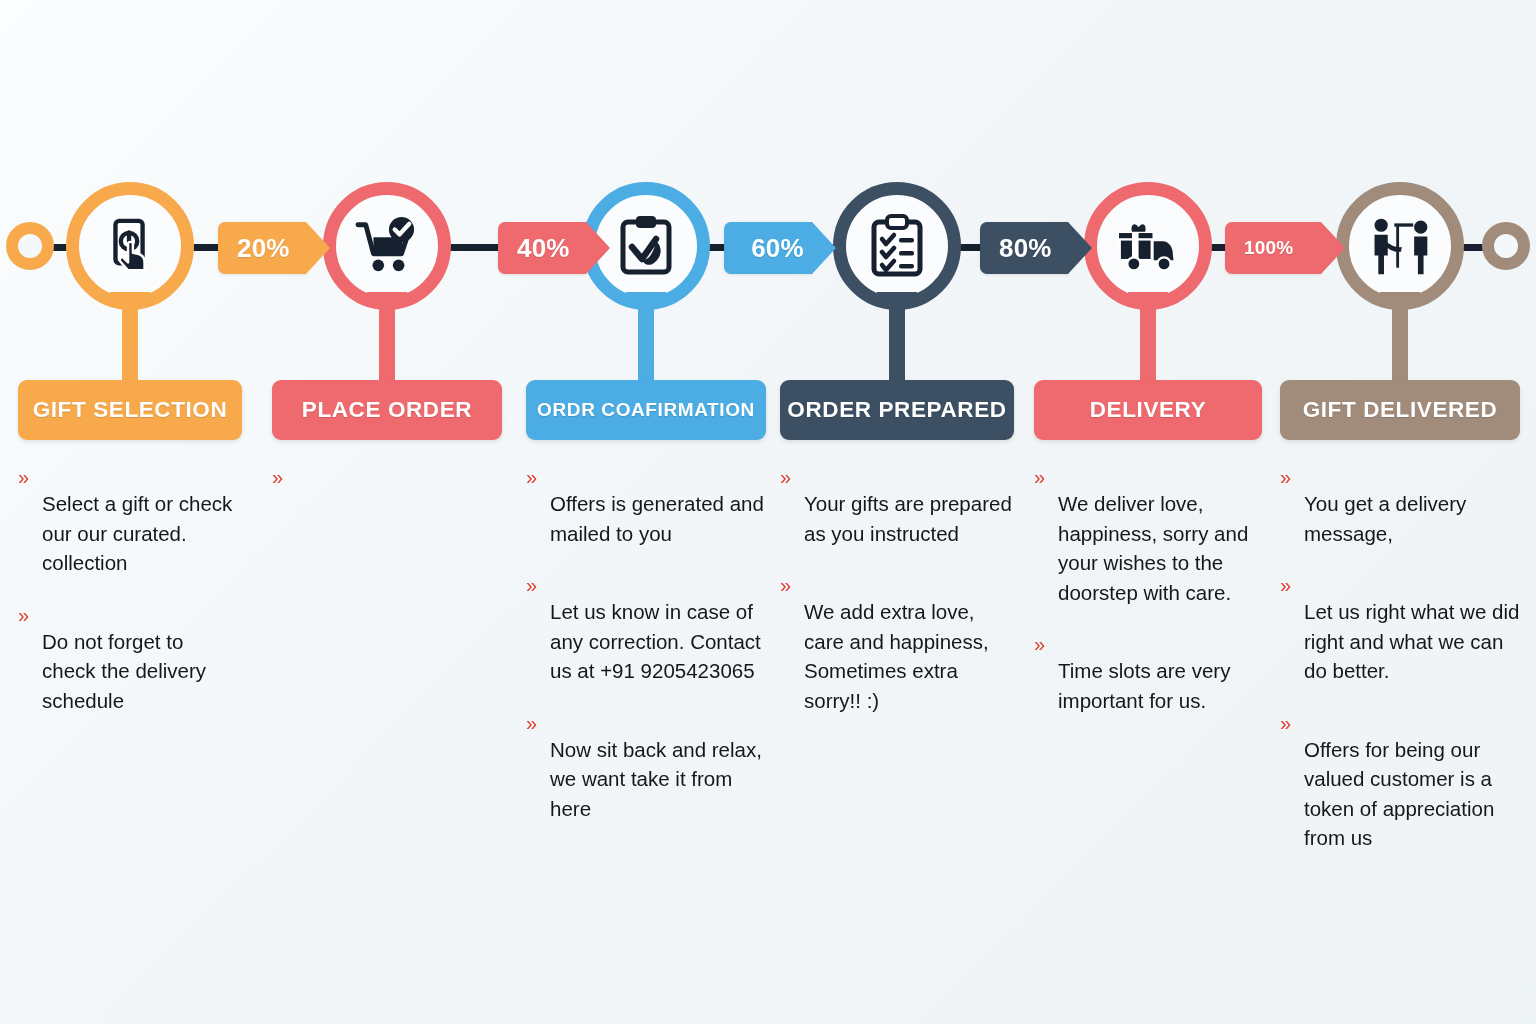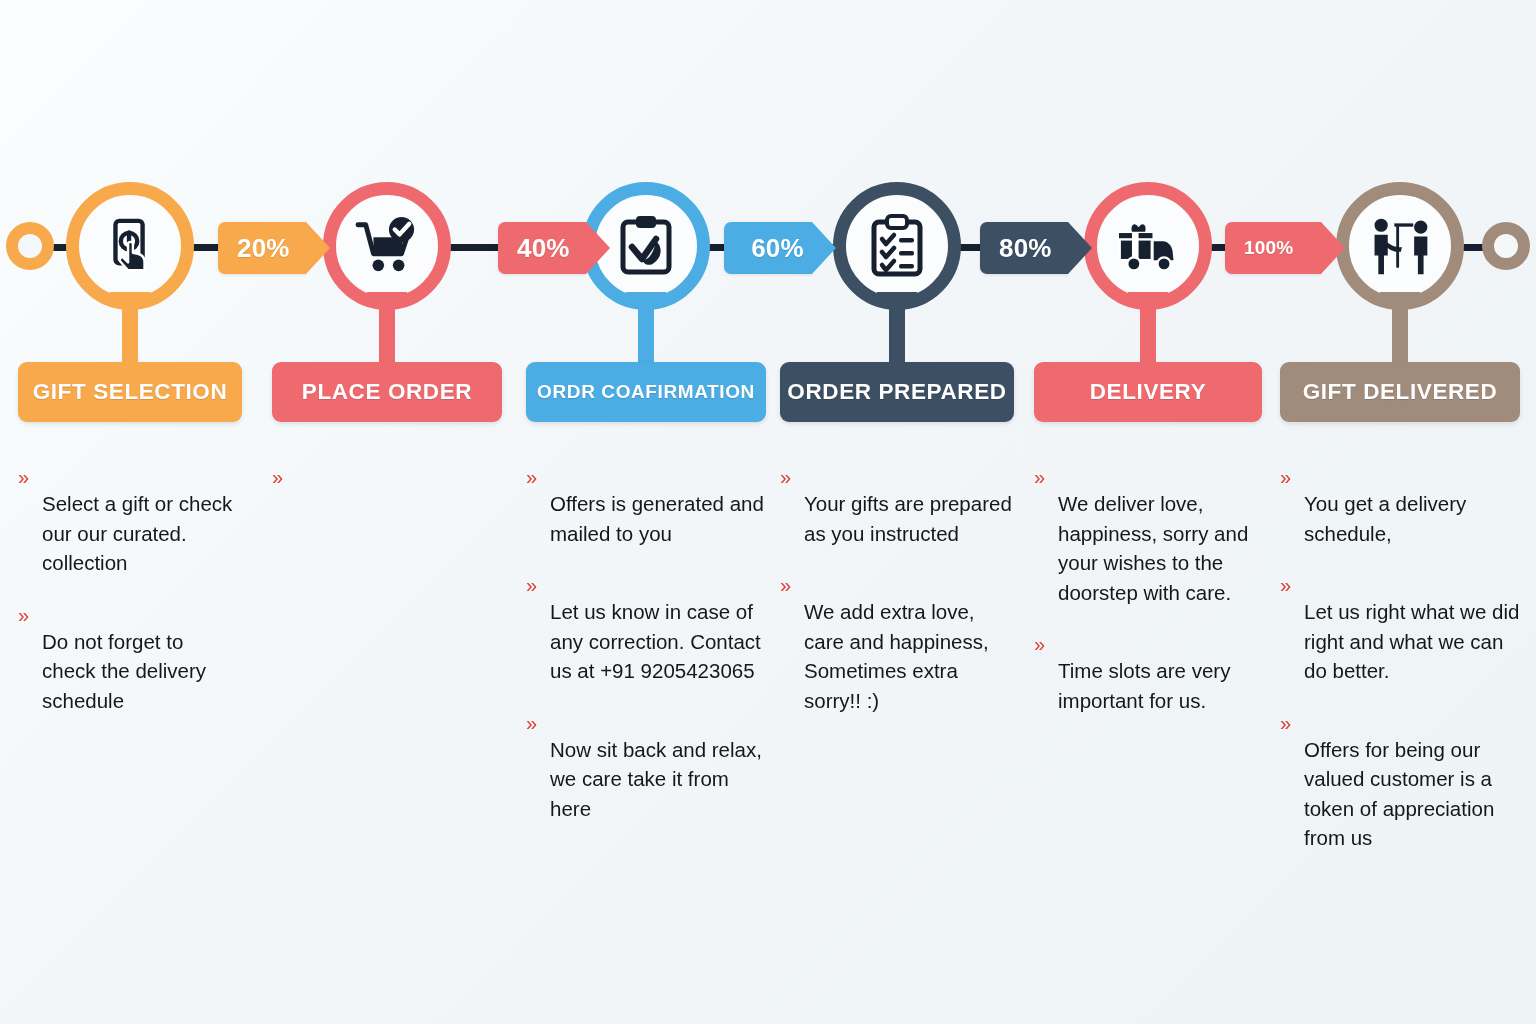--- a/index.html
+++ b/index.html
@@ -106,21 +106,21 @@
     width: 40px;
     height: 18px;
     background: var(--c);
     border-bottom-left-radius: 20px 14px;
     border-bottom-right-radius: 20px 14px;
   }
 
   
   .banner {
     position: absolute;
-    top: 362px;
+    top: 380px;
     left: 0;
     width: 100%;
     height: 60px;
     background: var(--c);
     border-radius: 9px;
     display: flex;
     align-items: center;
     justify-content: center;
     box-shadow: 0 2px 4px rgba(0,0,0,0.10);
   }
@@ -280,21 +280,21 @@
           <div class="bullet">
             <span class="chev">»</span>
             <span class="btext">Offers is generated and mailed to you</span>
           </div>
           <div class="bullet">
             <span class="chev">»</span>
             <span class="btext">Let us know in case of any correction. Contact us at +91 9205423065</span>
           </div>
           <div class="bullet">
             <span class="chev">»</span>
-            <span class="btext">Now sit back and relax, we care take it from here</span>
+            <span class="btext">Now sit back and relax, we want take it from here</span>
           </div>
         </div>
   </div>
       <div class="col" style="left: 780px; width: 234px; --c: #3C4F63;">
     <div class="ring-wrap">
       <div class="ring">
             <svg width="58" height="64" viewBox="0 0 58 64">
       <rect x="6" y="8" width="46" height="52" rx="5" fill="#fff" stroke="#16202e" stroke-width="5"></rect>
       <rect x="19" y="2" width="20" height="12" rx="4" fill="#fff" stroke="#16202e" stroke-width="4"></rect>
       <path d="M14 25 l4 5 8-9" fill="none" stroke="#16202e" stroke-width="4.5" stroke-linecap="round" stroke-linejoin="round"></path>
@@ -367,21 +367,21 @@
           </div>
     </div>
     <div class="stem-top"></div>
     <div class="stem"></div>
     <div class="banner">
       <span>GIFT DELIVERED</span>
     </div>
     <div class="bullets">
           <div class="bullet">
             <span class="chev">»</span>
-            <span class="btext">You get a delivery schedule,</span>
+            <span class="btext">You get a delivery message,</span>
           </div>
           <div class="bullet">
             <span class="chev">»</span>
             <span class="btext">Let us right what we did right and what we can do better.</span>
           </div>
           <div class="bullet">
             <span class="chev">»</span>
             <span class="btext">Offers for being our valued customer is a token of appreciation from us</span>
           </div>
         </div>

